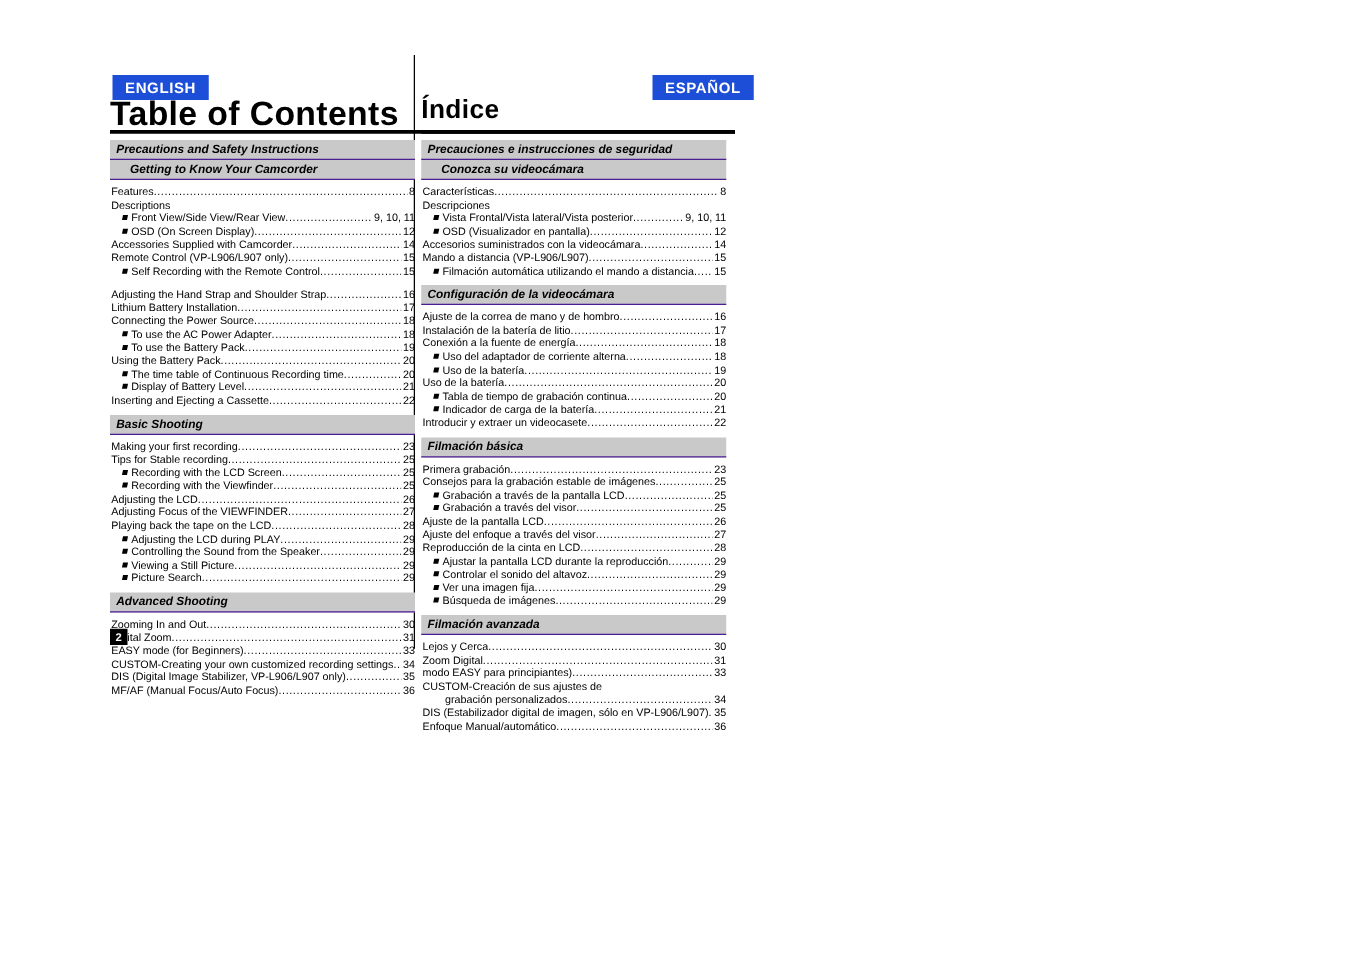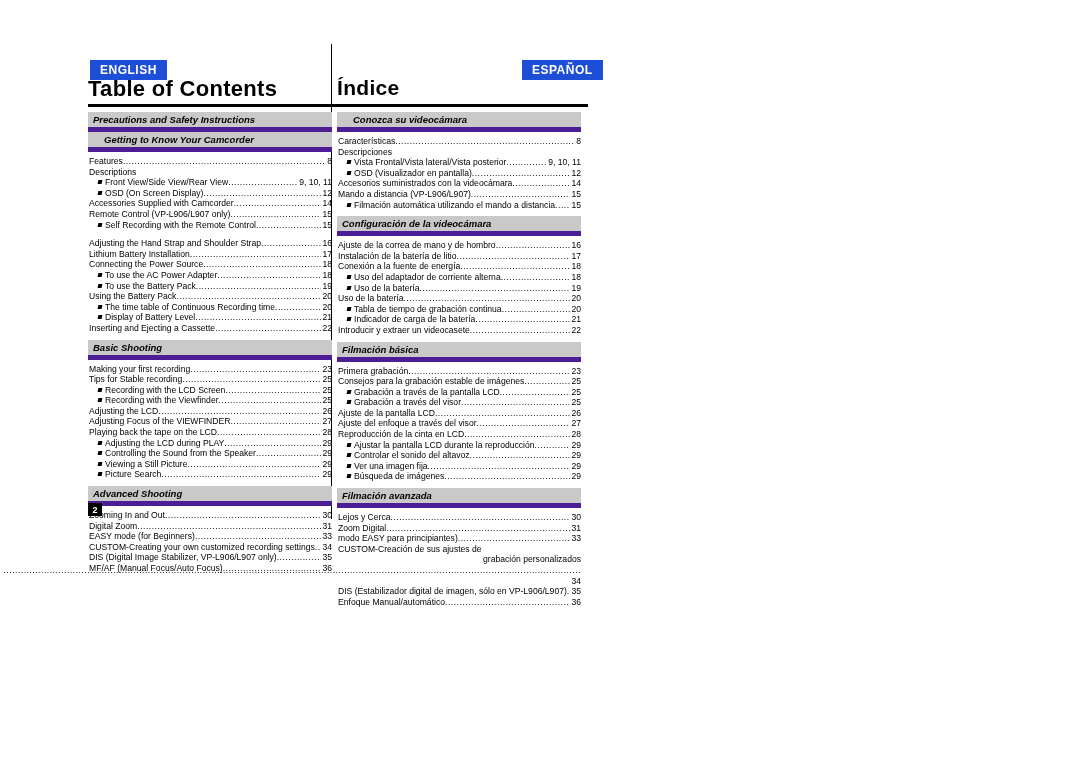--- a/index.html
+++ b/index.html
@@ -6,47 +6,47 @@
   body{width:1080px;height:763px;font-family:"Liberation Sans",sans-serif;color:#000;}
   .page{position:relative;width:1080px;height:763px;}
 
   
   .lang-badge{
     display:inline-block;background:#1d4ed8;color:#fff;font-weight:bold;
     font-size:12px;letter-spacing:.5px;padding:3px 10px 3px 10px;
   }
   .hdr-left{position:absolute;left:90px;top:60px;}
   .hdr-right{position:absolute;left:522px;top:60px;}
-  .title-left{position:absolute;left:88px;top:76px;font-size:22px;font-weight:bold;letter-spacing:.3px;}
+  .title-left{position:absolute;left:88px;top:76px;font-size:27px;font-weight:bold;letter-spacing:.3px;}
   .title-right{position:absolute;left:337px;top:76px;font-size:21px;font-weight:bold;letter-spacing:.3px;text-align:right;}
   .hdr-rule{position:absolute;left:88px;top:104px;width:500px;height:3px;background:#000;}
   .hdr-rule2{position:absolute;left:337px;top:104px;width:251px;height:3px;background:#000;}
 
   
   .vdiv{position:absolute;left:331px;top:44px;width:1px;height:475px;background:#000;}
 
   
   .col{position:absolute;top:112px;width:244px;}
   .col.left{left:88px;}
   .col.right{left:337px;}
 
   .sec-head{
     background:#c9c9c9;color:#000;font-weight:bold;font-style:italic;
-    font-size:9.5px;padding:2px 4px 2px 5px;margin:0 0 2px 0;border-bottom:5px solid #4c1d95;
+    font-size:9.5px;padding:2px 4px 2px 5px;margin:0 0 2px 0;border-bottom:1px solid #4c1d95;
   }
   .sec-head.top{margin-bottom:0;}
   .sec-head.sub{margin-top:0;padding-left:16px;}
   .sec-body{padding:2px 0 6px 1px;}
 
   .row{font-size:8.6px;line-height:10.6px;white-space:nowrap;display:flex;align-items:flex-end;}
   .row .txt{flex:0 0 auto;}
   .row .dots{flex:1 1 auto;overflow:hidden;white-space:nowrap;letter-spacing:.5px;font-size:8.6px;}
   .row .pg{flex:0 0 auto;padding-left:1px;}
   .row.sub{padding-left:9px;justify-content:center;}
-  .row.sub2{padding-left:18px;flex-direction:column;}
+  .row.sub2{padding-left:18px;}
   .bullet{display:inline-block;width:4px;height:4px;background:#000;margin-right:3px;
     transform:skewX(-12deg);position:relative;top:-1px;}
   .plain{font-size:8.6px;line-height:10.6px;white-space:nowrap;}
 
   
   .pgnum{position:absolute;left:88px;top:503px;width:14px;height:13px;background:#000;color:#fff;
     font-size:9px;font-weight:bold;display:flex;align-items:center;justify-content:center;}
 </style>
 </head>
 <body>
@@ -236,20 +236,21 @@
           <span class="pg">35</span>
         </div>
         <div class="row">
           <span class="txt"><span>MF/AF (Manual Focus/Auto Focus)</span></span>
           <span class="dots">........................................................................................................................................................................................................</span>
           <span class="pg">36</span>
         </div>
       </div>
     </div>
   <div class="col right" id="col-right">
+      <div class="sec-head top">Precauciones e instrucciones de seguridad</div>
       <div class="sec-head sub">Conozca su videocámara</div>
       <div class="sec-body">
         <div class="row">
           <span class="txt"><span>Características</span></span>
           <span class="dots">........................................................................................................................................................................................................</span>
           <span class="pg">8</span>
         </div>
         <div class="plain">Descripciones</div>
         <div class="row sub">
           <span class="txt"><span class="bullet"></span><span>Vista Frontal/Vista lateral/Vista posterior</span></span>

